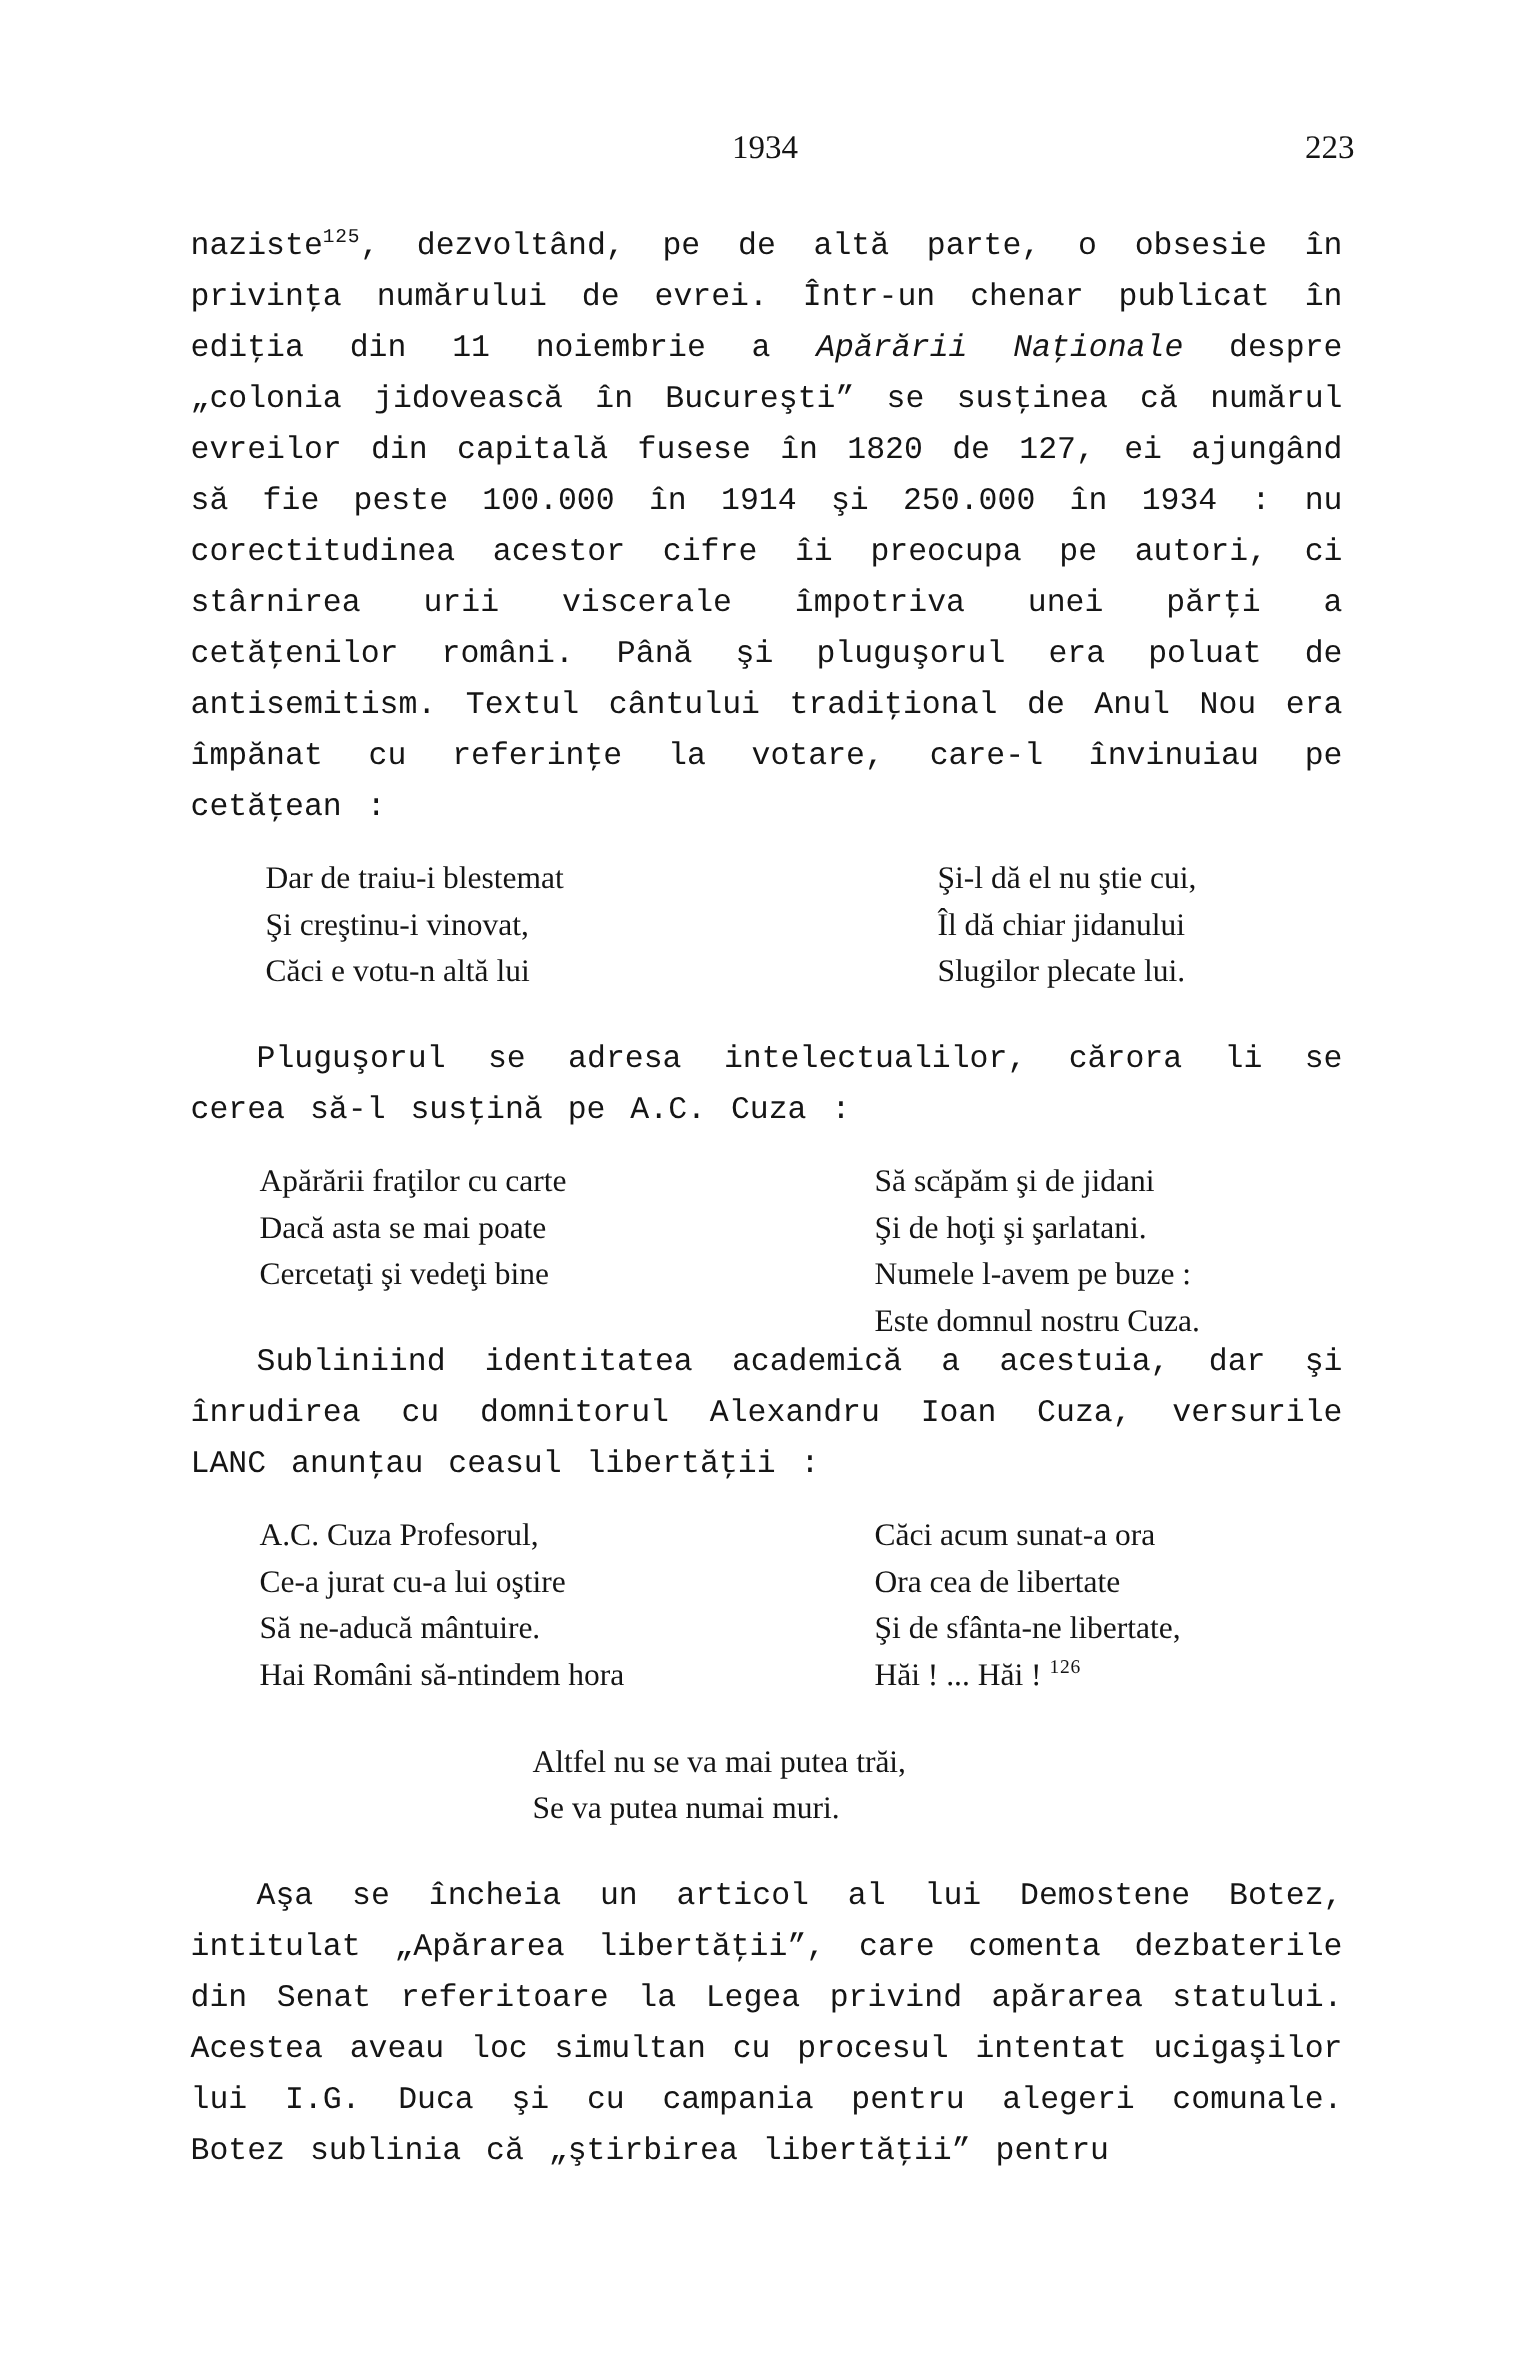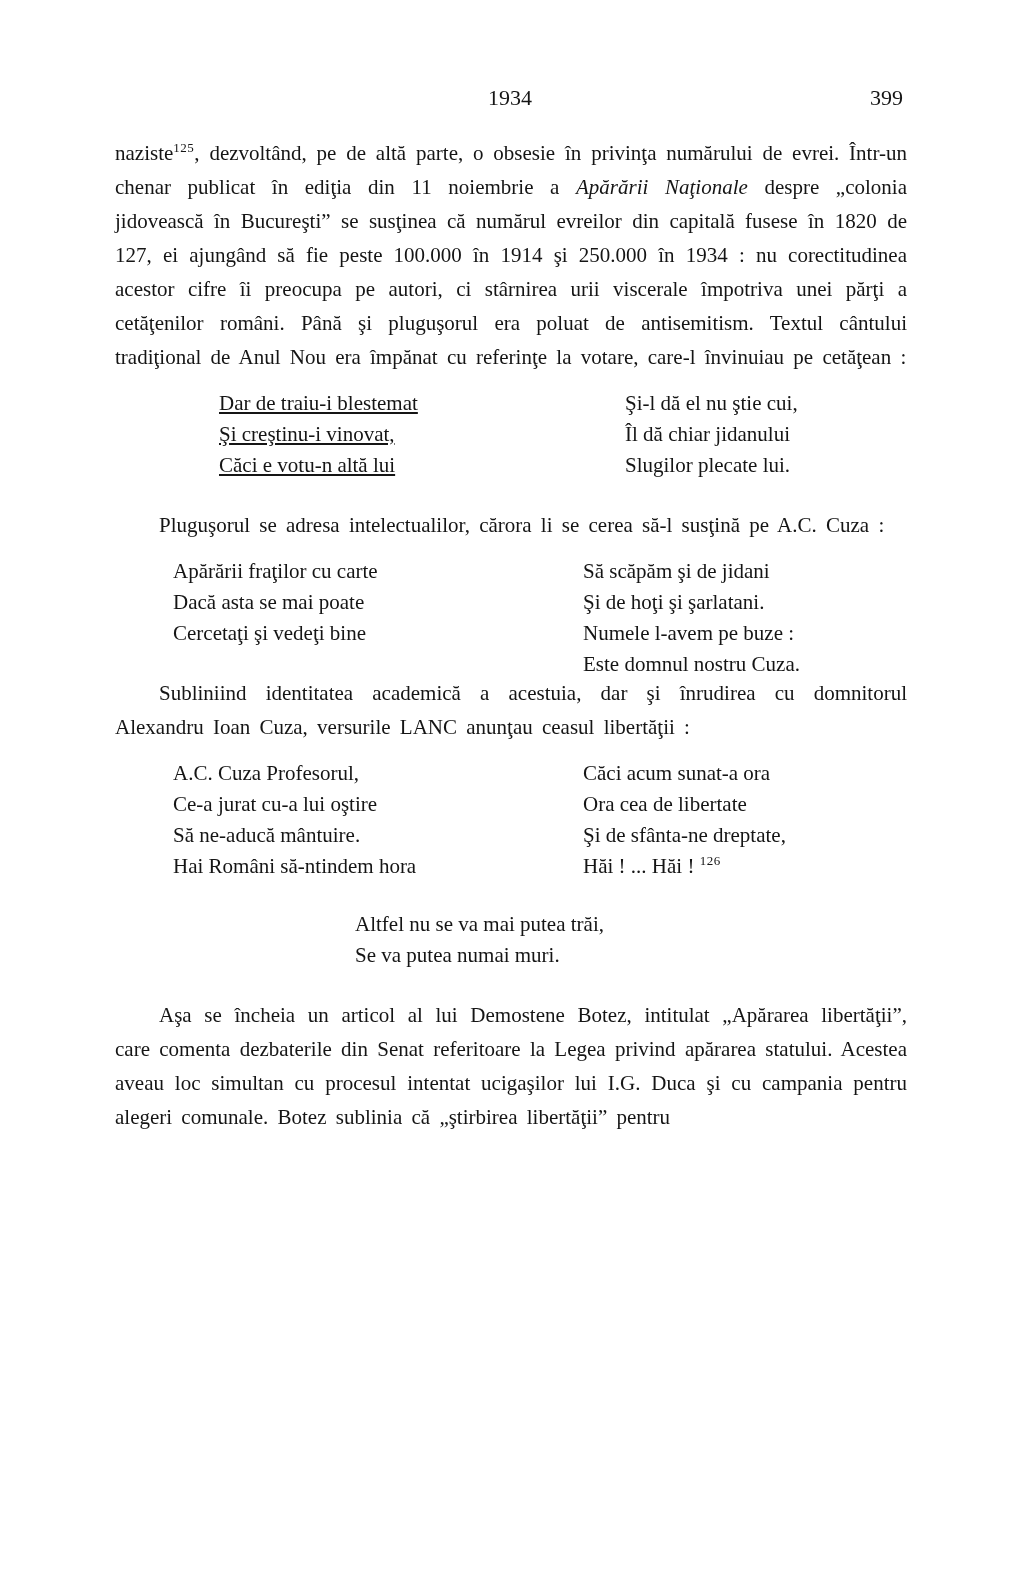--- a/index.html
+++ b/index.html
@@ -33,53 +33,54 @@
   .body-text {
     position: absolute;
     top: 136px;
     left: 115px;
     width: 792px;
     font-size: 21px;
     line-height: 34px;
     text-align: justify;
   }
   p.para {
-    margin: 0;
+    margin: 12px;
     word-spacing: 4px;
+    font-family: Liberation Mono, monospace;
   }
   p.para.indent { text-indent: 44px; }
   .italic { font-style: italic; }
   sup.fnref {
     font-size: 13px;
     line-height: 0;
     vertical-align: super;
     letter-spacing: 0.5px;
   }
   .verse {
     position: relative;
     margin: 14px 0 27px 0;
     line-height: 31px;
     text-align: left;
     word-spacing: normal;
   }
   .verse .col-right { position: absolute; top: 0; }
-  .verse.v1 .col-left  { margin-left: 104px; text-decoration: underline; }
+  .verse.v1 .col-left  { margin-left: 62px; }
   .verse.v1 .col-right { left: 510px; }
   .verse.v2 .col-left  { margin-left: 58px; }
   .verse.v2 .col-right { left: 468px; }
   .verse.center .col-left { margin-left: 240px; }
   .vline { white-space: nowrap; }
 </style>
 </head>
 <body>
 
 <div class="page">
   <header class="pagehead">
     <span class="running-title">1934</span>
-    <span class="page-number">399</span>
+    <span class="page-number">223</span>
   </header>
   <main id="content" class="body-text">
       <p class="para"><span>naziste</span><sup class="fnref">125</sup><span>, dezvoltând, pe de altă parte, o obsesie în privinţa numărului de evrei. Într-un chenar publicat în ediţia din 11 noiembrie a </span><span class="italic">Apărării Naţionale</span><span> despre „colonia jidovească în Bucureşti” se susţinea că numărul evreilor din capitală fusese în 1820 de 127, ei ajungând să fie peste 100.000 în 1914 şi 250.000 în 1934&nbsp;: nu corectitudinea acestor cifre îi preocupa pe autori, ci stârnirea urii viscerale împotriva unei părţi a cetăţenilor români. Până şi pluguşorul era poluat de antisemitism. Textul cântului tradiţional de Anul Nou era împănat cu referinţe la votare, care-l învinuiau pe cetăţean&nbsp;:</span></p>
       <div class="verse v1">
         <div class="col-left">
           <div class="vline">Dar de traiu-i blestemat</div>
           <div class="vline">Şi creştinu-i vinovat,</div>
           <div class="vline">Căci e votu-n altă lui</div>
         </div>
         <div class="col-right">
@@ -106,21 +107,21 @@
       <div class="verse v2">
         <div class="col-left">
           <div class="vline">A.C. Cuza Profesorul,</div>
           <div class="vline">Ce-a jurat cu-a lui oştire</div>
           <div class="vline">Să ne-aducă mântuire.</div>
           <div class="vline">Hai Români să-ntindem hora</div>
         </div>
         <div class="col-right">
           <div class="vline">Căci acum sunat-a ora</div>
           <div class="vline">Ora cea de libertate</div>
-          <div class="vline">Şi de sfânta-ne dreptate,</div>
+          <div class="vline">Şi de sfânta-ne libertate,</div>
           <div class="vline"><span>Hăi&nbsp;! ... Hăi&nbsp;! </span><sup class="fnref">126</sup></div>
         </div>
       </div>
       <div class="verse center">
         <div class="col-left">
           <div class="vline">Altfel nu se va mai putea trăi,</div>
           <div class="vline">Se va putea numai muri.</div>
         </div>
       </div>
       <p class="para indent"><span>Aşa se încheia un articol al lui Demostene Botez, intitulat „Apărarea libertăţii”, care comenta dezbaterile din Senat referitoare la Legea privind apărarea statului. Acestea aveau loc simultan cu procesul intentat ucigaşilor lui I.G. Duca şi cu campania pentru alegeri comunale. Botez sublinia că „ştirbirea libertăţii” pentru</span></p>

